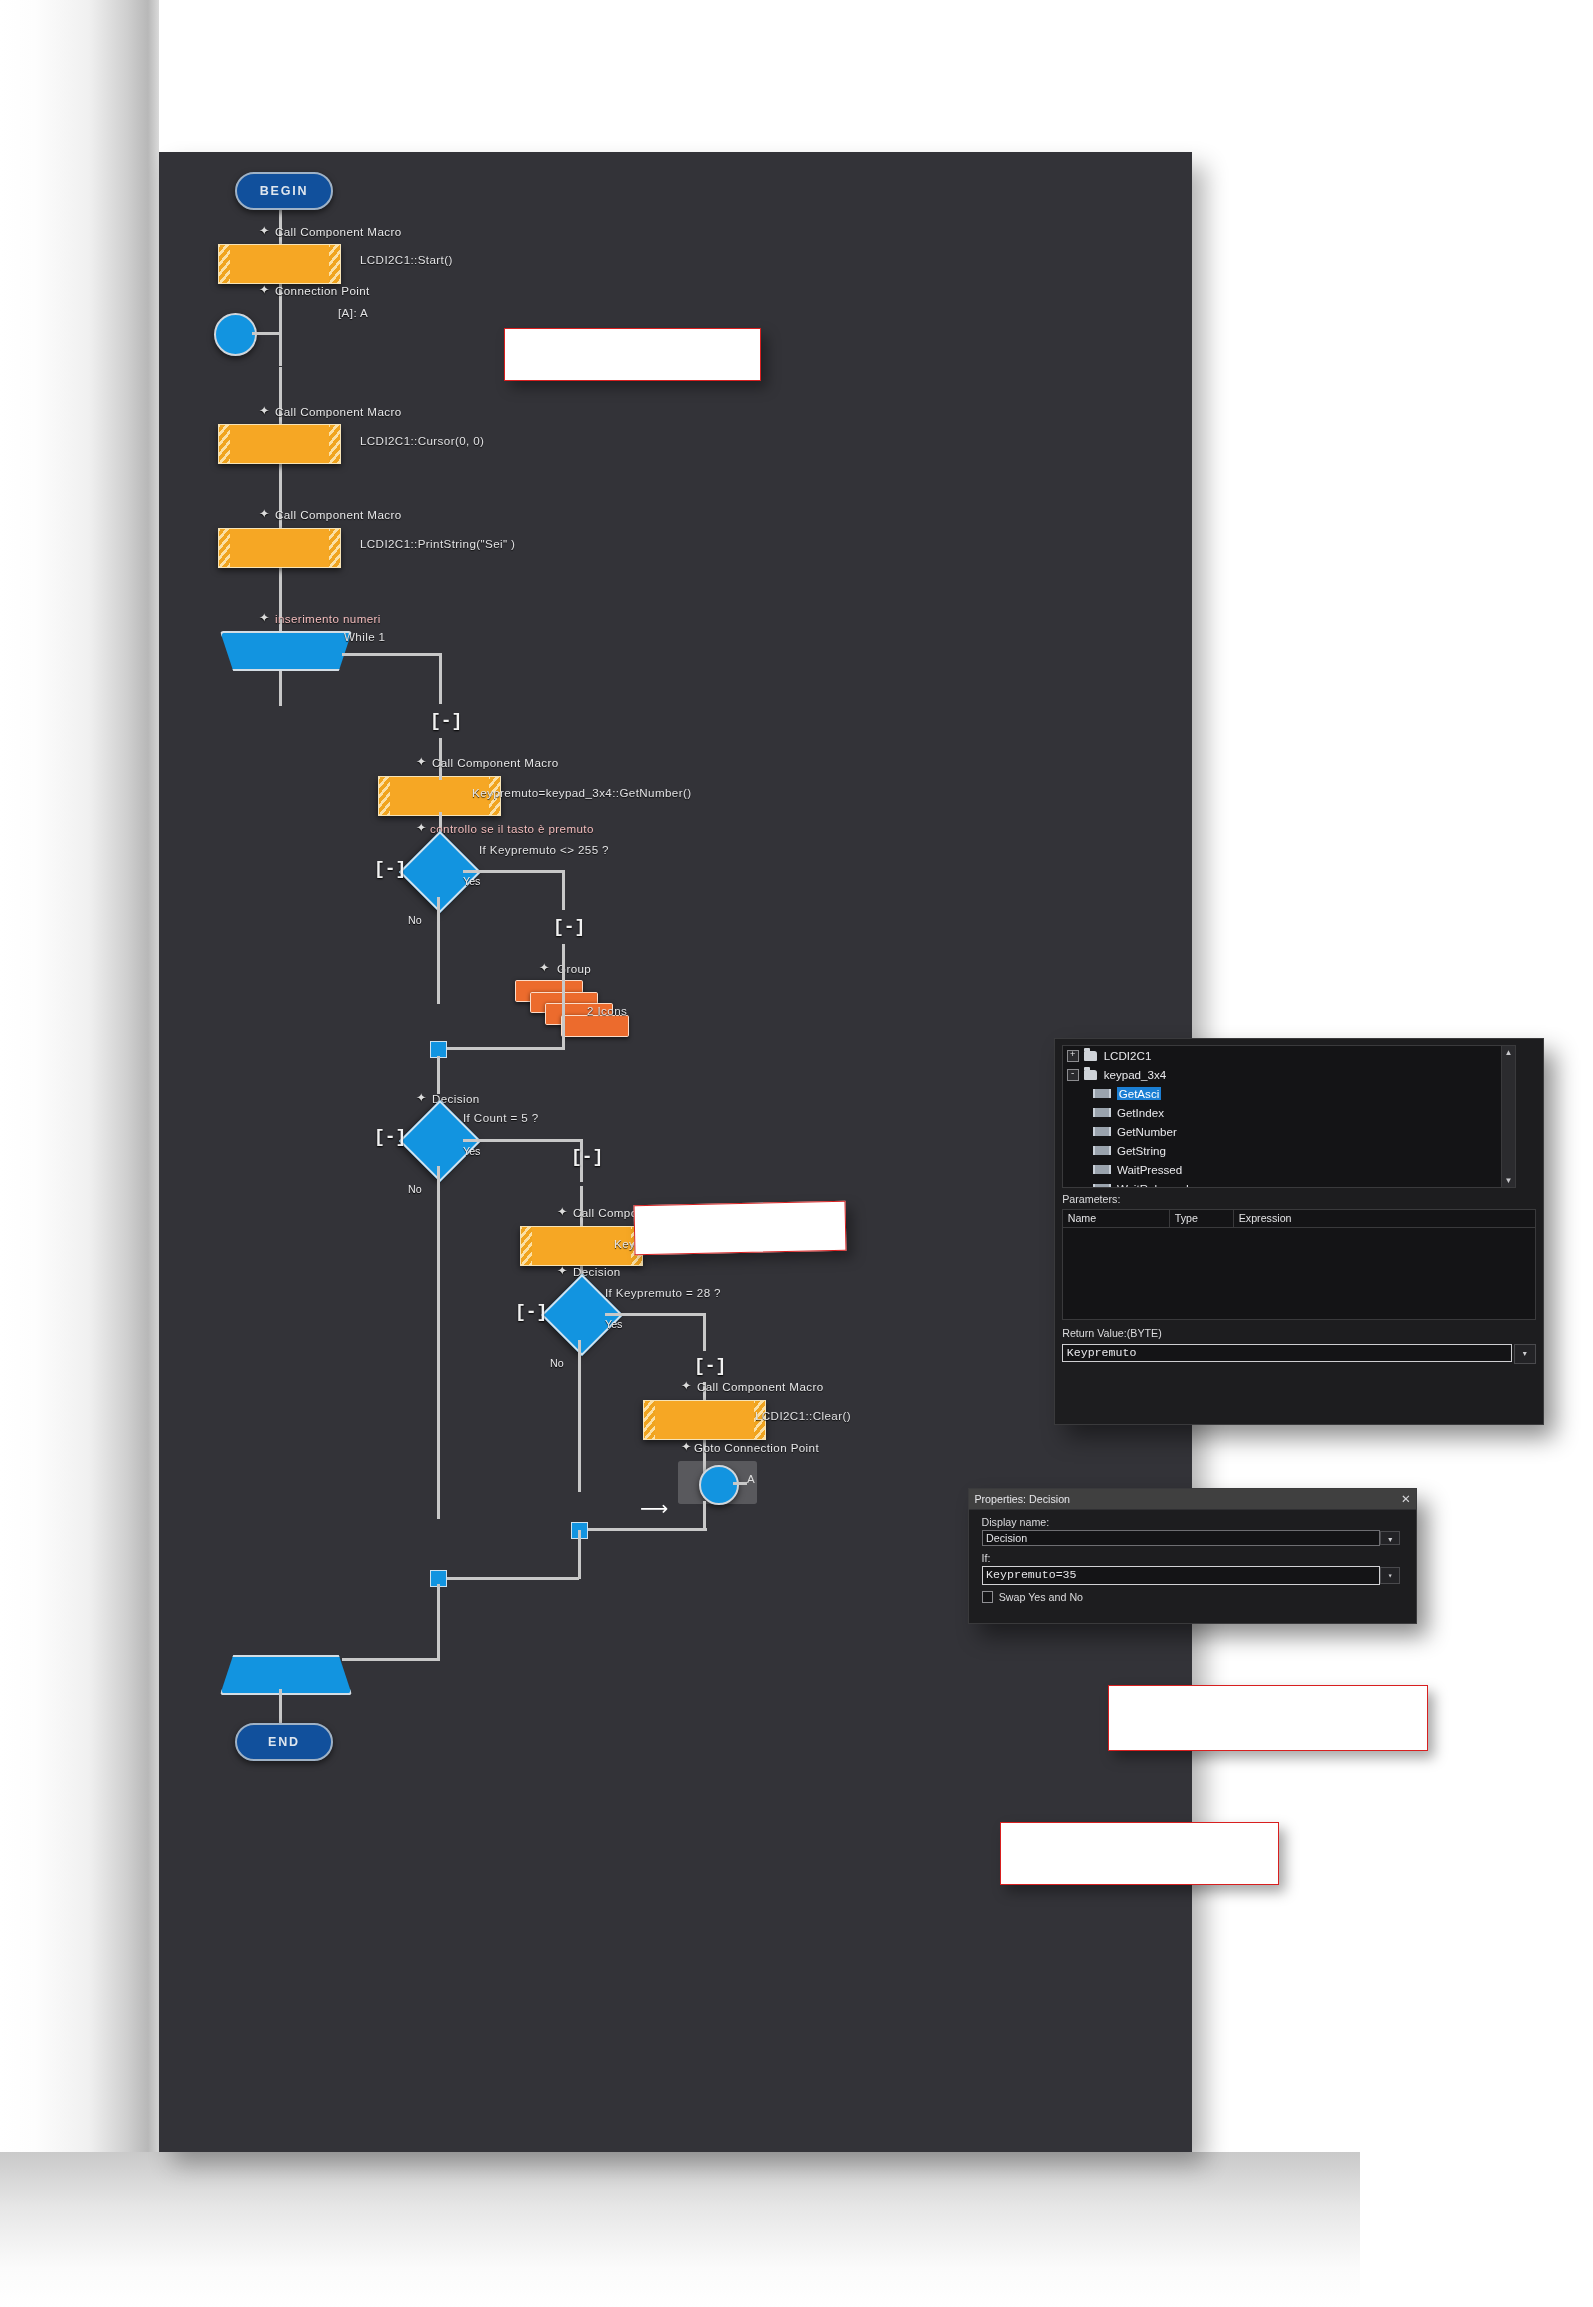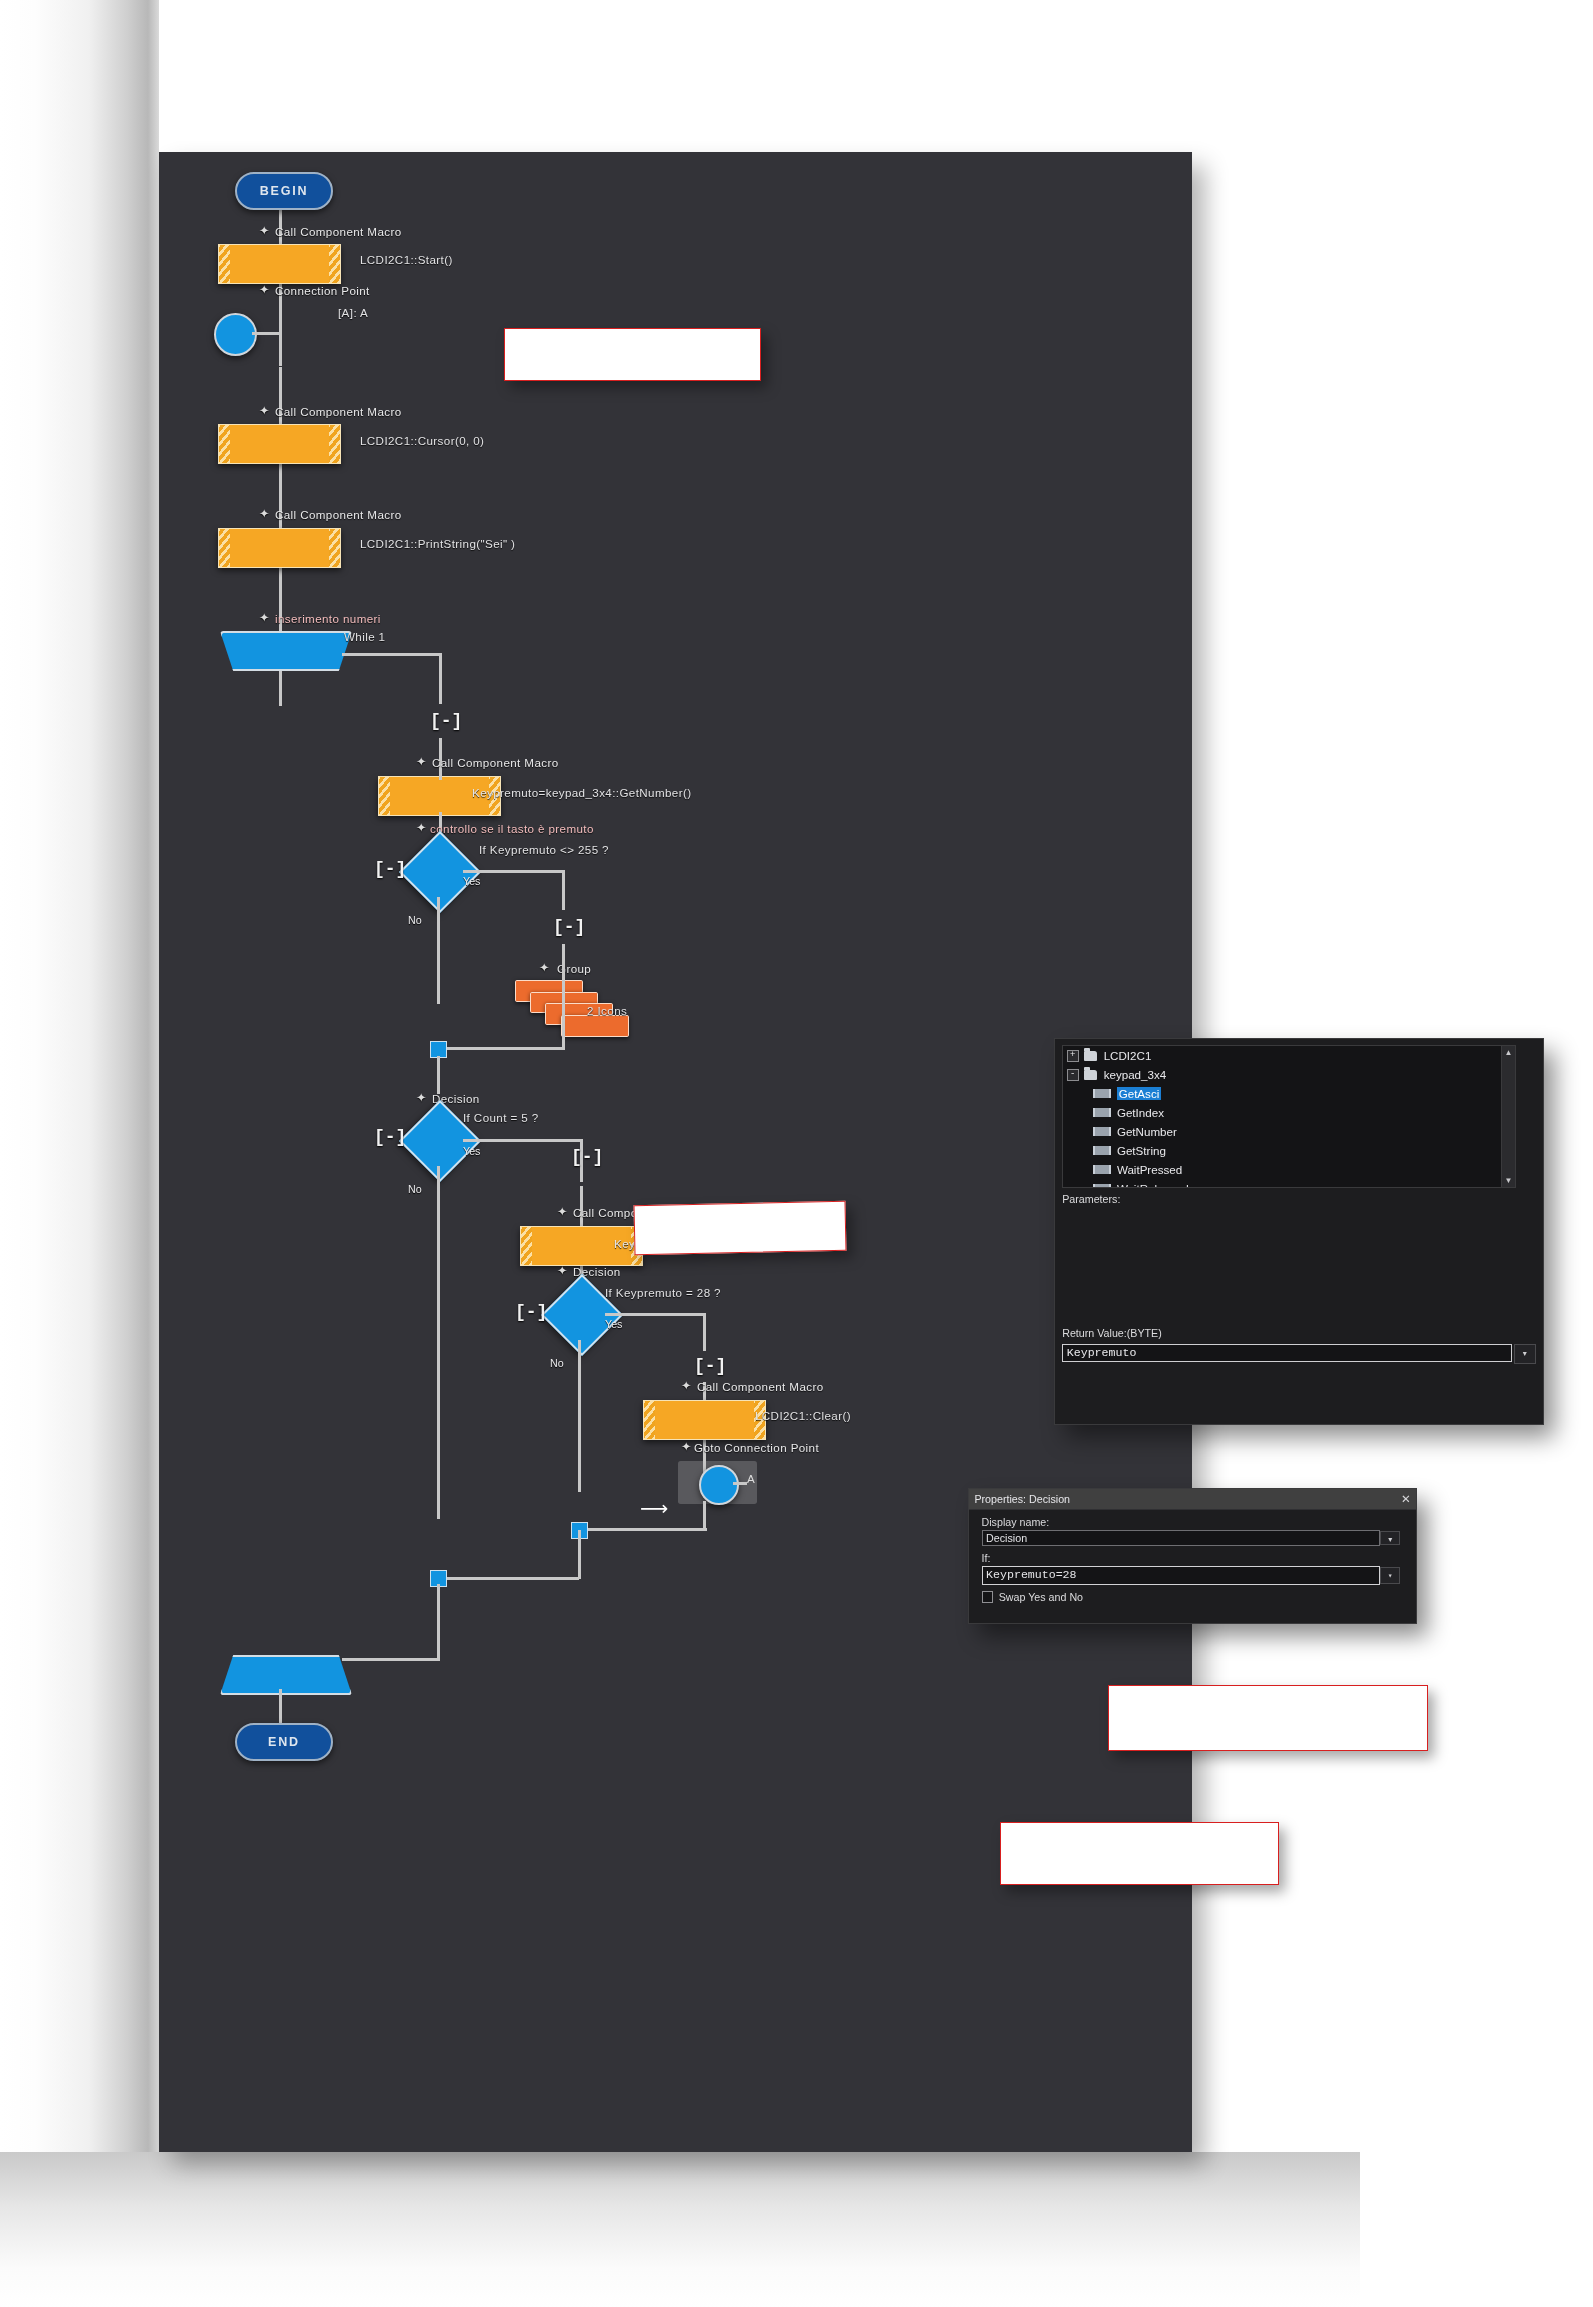--- a/index.html
+++ b/index.html
@@ -450,39 +450,46 @@
       </div>
 
       <div id="tree-scroll">
         <span class="arw" style="top:0;">▲</span>
         <span class="arw" style="bottom:0; top:auto;">▼</span>
       </div>
     </div>
 
     <div class="params-label">Parameters:</div>
 
+    <div id="params-table">
+      <div id="params-head">
+        <div style="width:107px;">Name</div>
+        <div style="width:64px;">Type</div>
+        <div style="width:298px; border-right:none;">Expression</div>
+      </div>
+    </div>
 
     <div class="ret-label">Return Value:(BYTE)</div>
     <div id="ret-input">Keypremuto</div>
     <div id="ret-drop">▾</div>
   </div>
 
   <div id="prop-dialog">
     <div id="prop-title">
       <span>Properties: Decision</span>
       <span class="x">✕</span>
     </div>
     <div class="prop-lbl">Display name:</div>
     <div class="prop-field">
       <span>Decision</span>
       <span class="prop-drop">▾</span>
     </div>
     <div class="prop-lbl">If:</div>
     <div class="prop-field mono">
-      <span>Keypremuto=28</span>
+      <span>Keypremuto=35</span>
       <span class="prop-drop">▾</span>
     </div>
     <div class="prop-check">
       <span class="box"></span>
       <span>Swap Yes and No</span>
     </div>
   </div>
 
 </div>
 

